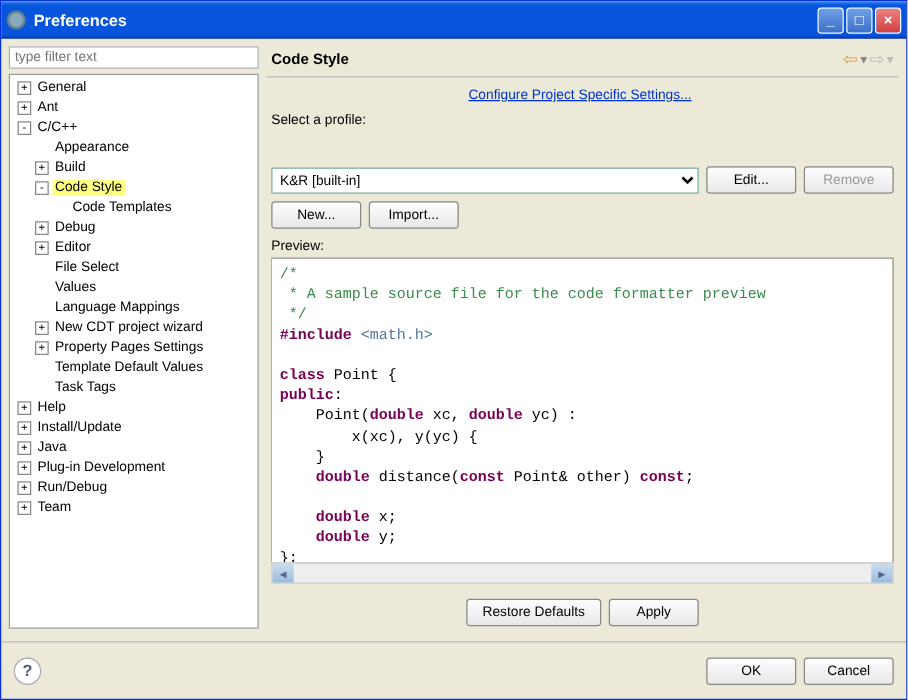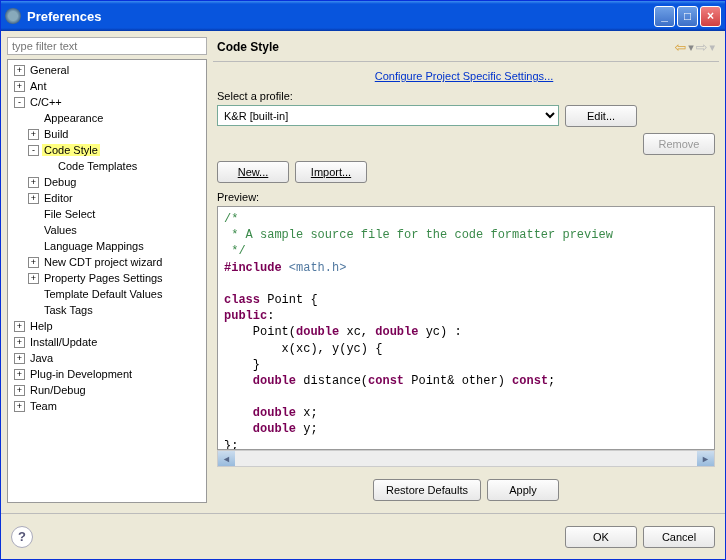--- a/index.html
+++ b/index.html
@@ -23,25 +23,25 @@
 .tree-item .label.highlight { background: #ffff80; }
 .d0 { padding-left: 6px; } .d1 { padding-left: 20px; } .d2 { padding-left: 34px; }
 .right-pane { flex: 1; display: flex; flex-direction: column; overflow: hidden; }
 .header-row { display: flex; align-items: center; padding: 2px 4px 6px 4px; }
 .header-row .hdr-title { font-weight: bold; font-size: 12px; flex: 1; }
 .nav-arrow { font-size: 14px; padding: 0 2px; }
 .separator { border-bottom: 1px solid #bbb; margin-bottom: 6px; }
 .config-link { text-align: center; padding: 2px 4px 6px 0; }
 .config-link a { color: #0033cc; text-decoration: underline; font-size: 11px; }
 .form-label { padding: 2px 4px 3px 4px; }
-.profile-row { display: flex; gap: 6px; padding: 0 4px 6px 4px; align-items: flex-start; }
+.profile-row { display: flex; gap: 6px; padding: 0 4px 6px 4px; align-items: flex-end; }
 .profile-row select { flex: 1; height: 21px; border: 1px solid #7a9; background: #fff; font-family: inherit; font-size: 11px; padding: 0 2px; }
 .btn { height: 22px; padding: 0 12px; border: 1px solid #888; background: linear-gradient(to bottom, #fdfdfd, #e8e8e8); border-radius: 3px; cursor: pointer; font-family: inherit; font-size: 11px; min-width: 72px; }
 .btn:disabled { color: #999; margin-top: 28px; }
-.btn-row { display: flex; gap: 6px; padding: 0 4px 8px 4px; text-decoration: underline; }
+.btn-row { display: flex; gap: 6px; padding: 0 4px 8px 4px; }
 .preview-label { padding: 0 4px 3px 4px; }
 .preview-area { flex: 1; border: 1px solid #999; background: #fff; margin: 0 4px; padding: 4px 6px; font-family: "Courier New", monospace; font-size: 12px; overflow: auto; white-space: pre; line-height: 1.35; }
 .scrollbar { height: 17px; background: #eee; border: 1px solid #ccc; margin: 0 4px 6px 4px; position: relative; }
 .scrollbar .thumb-l, .scrollbar .thumb-r { width: 17px; height: 15px; background: linear-gradient(to bottom, #cde, #9bd); position: absolute; top: 0; display:flex; align-items:center; justify-content:center; color:#568; font-size:9px;}
 .scrollbar .thumb-l { left: 0; } .scrollbar .thumb-r { right: 0; }
 .bottom-btns { display: flex; justify-content: center; gap: 6px; padding: 6px 4px 2px 4px; }
 .dialog-footer { height: 46px; border-top: 1px solid #bbb; margin-top: 4px; display: flex; align-items: center; padding: 0 10px; }
 .help-icon { width: 22px; height: 22px; border: 1px solid #aab; border-radius: 50%; display: flex; align-items: center; justify-content: center; color: #557; font-weight: bold; font-size: 13px; background: #fff; cursor: pointer; }
 .dialog-footer .spacer { flex: 1; }
 .c-comment { color: #3a8a4a; }

